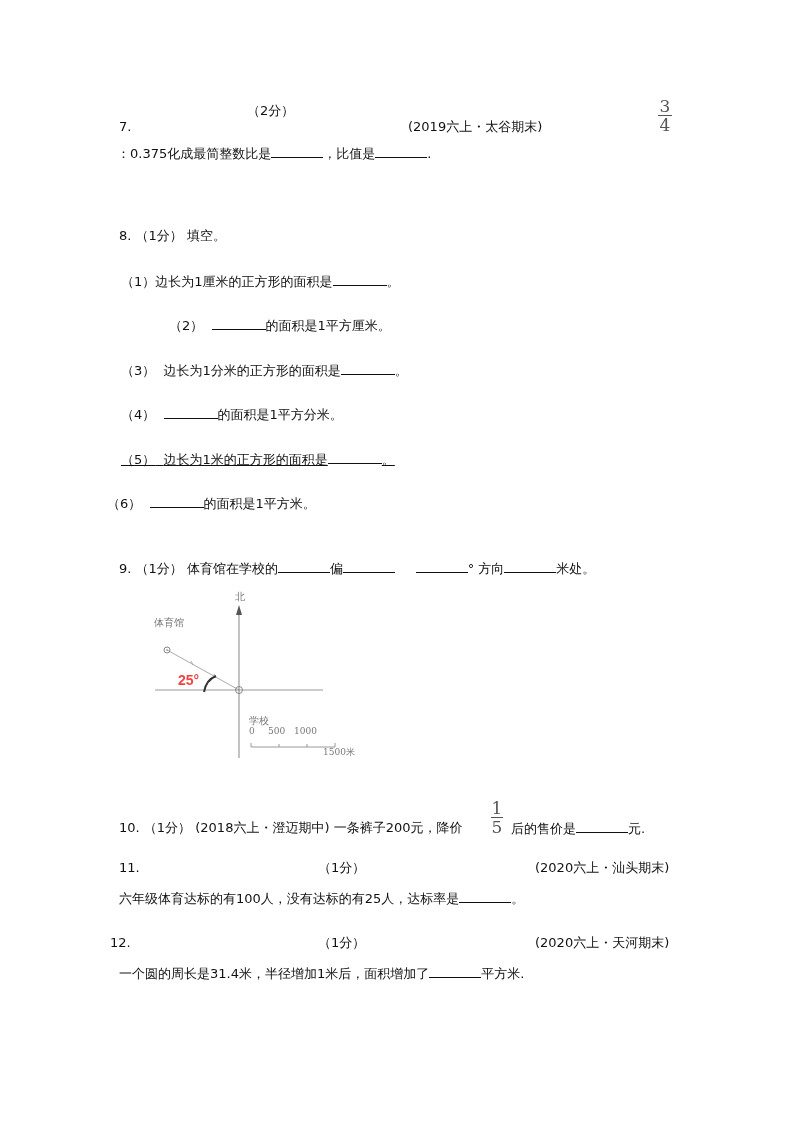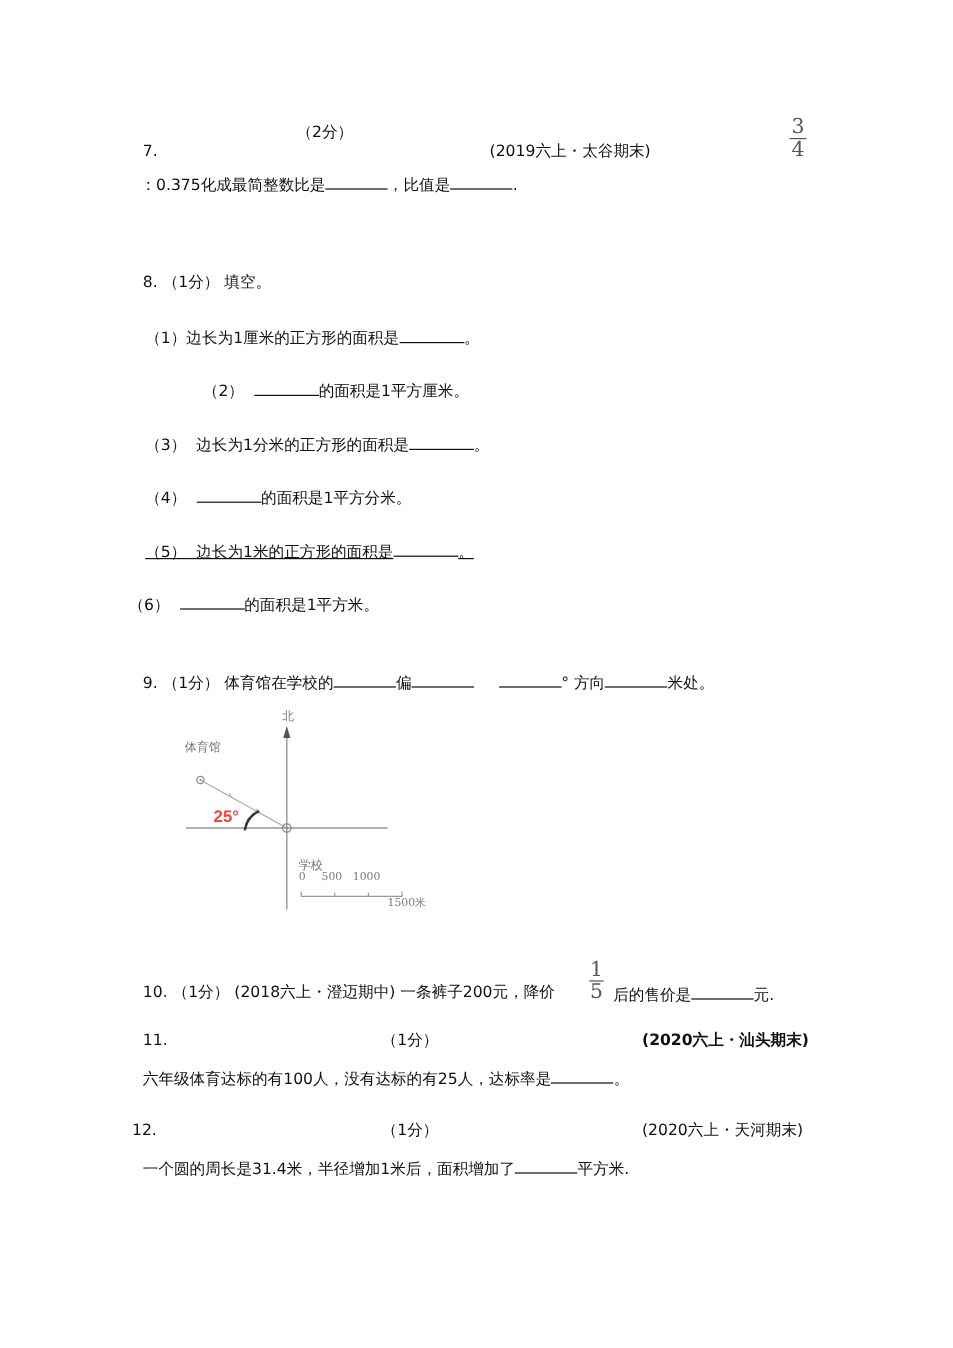--- a/index.html
+++ b/index.html
@@ -118,21 +118,21 @@
     <span class="den">5</span>
   </div>
   <div class="abs" style="left:511px;top:820px;">
     <span>后的售价是</span><span class="blank b52"></span><span>元.</span>
   </div>
 </div>
 
 <div>
   <span class="abs" style="left:119px;top:860px;">11.</span>
   <span class="abs" style="left:318px;top:860px;">（1分）</span>
-  <span class="abs" style="left:535px;top:860px;font-weight:bold;">(2020六上・汕头期末)</span>
+  <span class="abs" style="left:535px;top:860px;">(2020六上・汕头期末)</span>
   <div class="abs" style="left:119px;top:890px;">
     <span>六年级体育达标的有100人，没有达标的有25人，达标率是</span><span class="blank b52"></span><span>。</span>
   </div>
 </div>
 
 <div>
   <span class="abs" style="left:110px;top:935px;">12.</span>
   <span class="abs" style="left:318px;top:935px;">（1分）</span>
   <span class="abs" style="left:535px;top:935px;">(2020六上・天河期末)</span>
   <div class="abs" style="left:119px;top:965px;">

